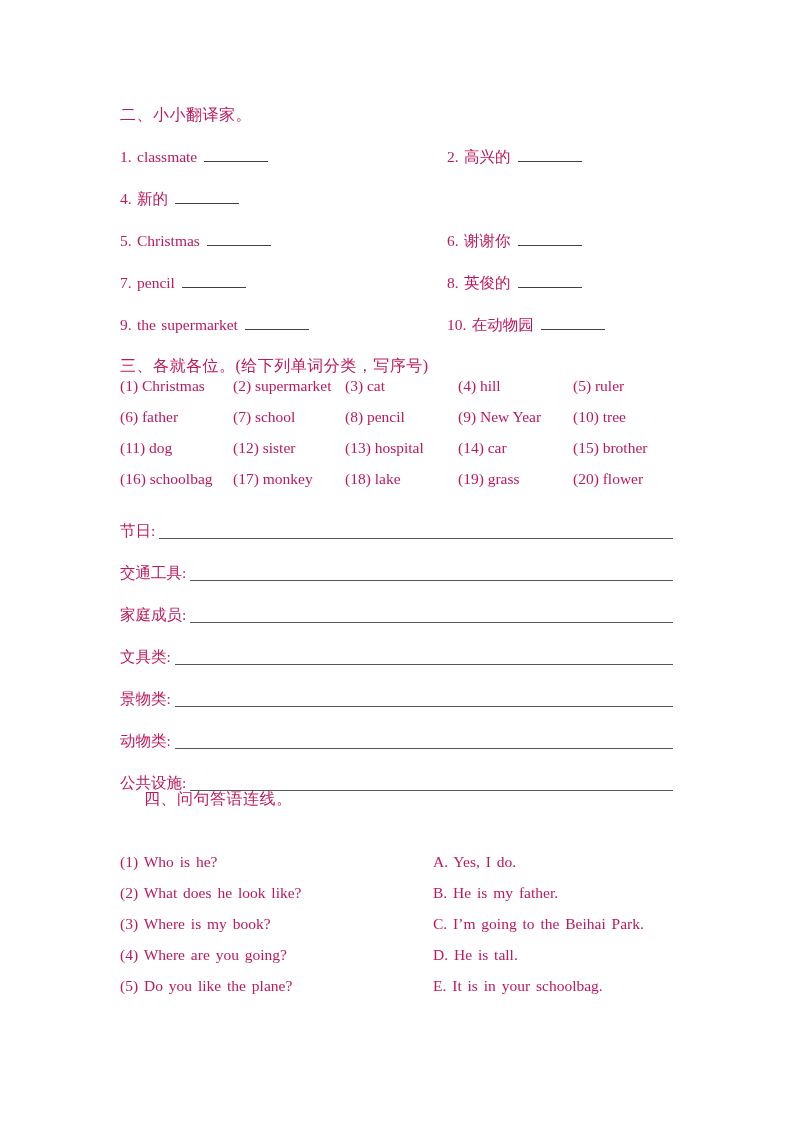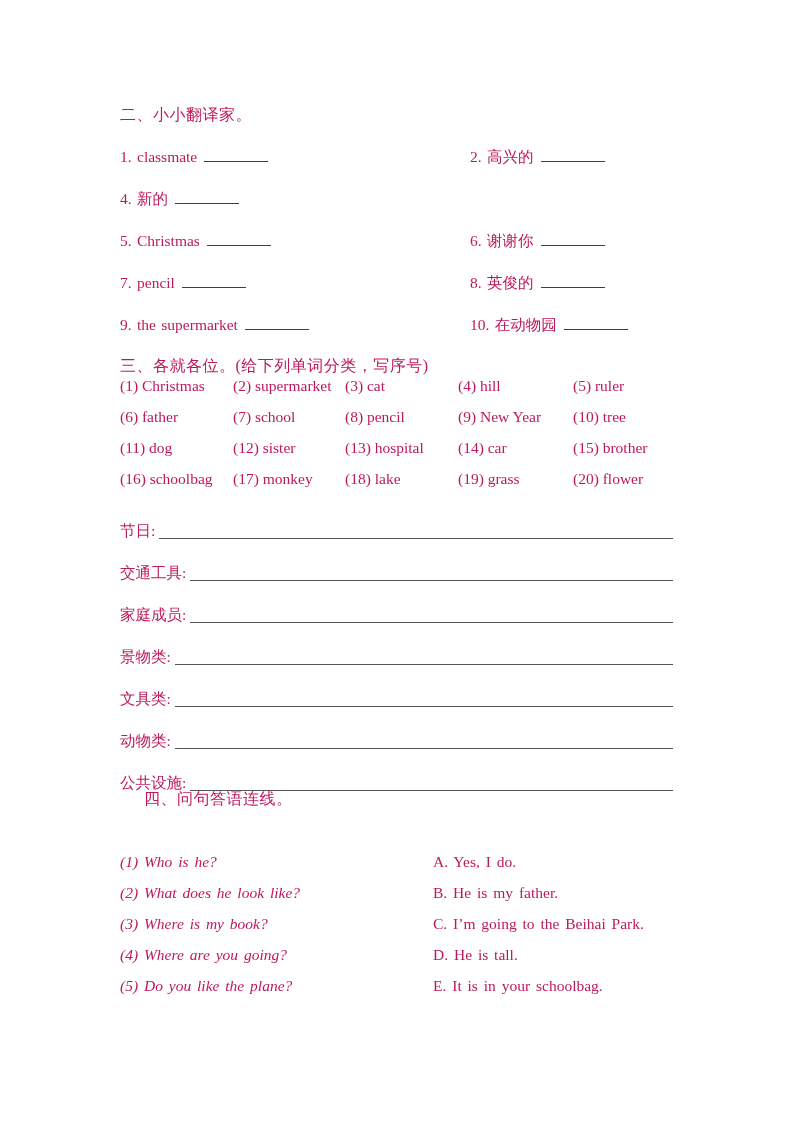--- a/index.html
+++ b/index.html
@@ -25,21 +25,21 @@
     font-size: 16px;
     line-height: 20px;
     letter-spacing: 0.5px;
     white-space: nowrap;
   }
   #sec2-title { top: 105px; }
   #sec3-title { top: 356px; }
   #sec4-title { top: 789px; margin-left: 24px; }
 
   #sec2-grid { position: absolute; top: 147px; left: 0; width: 100%; }
-  .t-row { display: flex; line-height: 20px; margin-bottom: 22px; font-size: 15.5px; word-spacing: 1.5px; gap: 23px; }
+  .t-row { display: flex; line-height: 20px; margin-bottom: 22px; font-size: 15.5px; word-spacing: 1.5px; }
   .t-left { width: 327px; }
   .t-right { flex: 1; }
   .blank {
     display: inline-block;
     width: 64px;
     height: 12px;
     margin-left: 7px;
     border-bottom: 1.4px solid #3f3f3f;
   }
 
@@ -51,21 +51,21 @@
   .w-c4 { width: 115px; }
   .w-c5 { flex: 1; }
 
   #cats { position: absolute; top: 521px; left: 0; width: 100%; }
   .cat-row { display: flex; align-items: flex-end; height: 20px; margin-bottom: 22px; font-size: 15.5px; }
   .cat-label { white-space: nowrap; line-height: 20px; }
   .cat-line { flex: 1; border-bottom: 1.4px solid #555555; margin: 0 0 2px 4px; height: 1px; }
 
   #sec4-grid { position: absolute; top: 852px; left: 0; width: 100%; }
   .m-row { display: flex; line-height: 20px; margin-bottom: 11px; font-size: 15.5px; word-spacing: 2px; }
-  .m-q { width: 313px; font-style: italic; }
+  .m-q { width: 313px; }
   .m-a { flex: 1; }
 </style>
 </head>
 <body>
 
 <div class="page">
   <div class="content">
 
     <div class="sec-title" id="sec2-title">二、小小翻译家。</div>
 
@@ -131,25 +131,25 @@
       </div>
       <div class="cat-row">
         <span class="cat-label">交通工具:</span>
         <span class="cat-line"></span>
       </div>
       <div class="cat-row">
         <span class="cat-label">家庭成员:</span>
         <span class="cat-line"></span>
       </div>
       <div class="cat-row">
-        <span class="cat-label">景物类:</span>
+        <span class="cat-label">文具类:</span>
         <span class="cat-line"></span>
       </div>
       <div class="cat-row">
-        <span class="cat-label">文具类:</span>
+        <span class="cat-label">景物类:</span>
         <span class="cat-line"></span>
       </div>
       <div class="cat-row">
         <span class="cat-label">动物类:</span>
         <span class="cat-line"></span>
       </div>
       <div class="cat-row">
         <span class="cat-label">公共设施:</span>
         <span class="cat-line"></span>
       </div>

